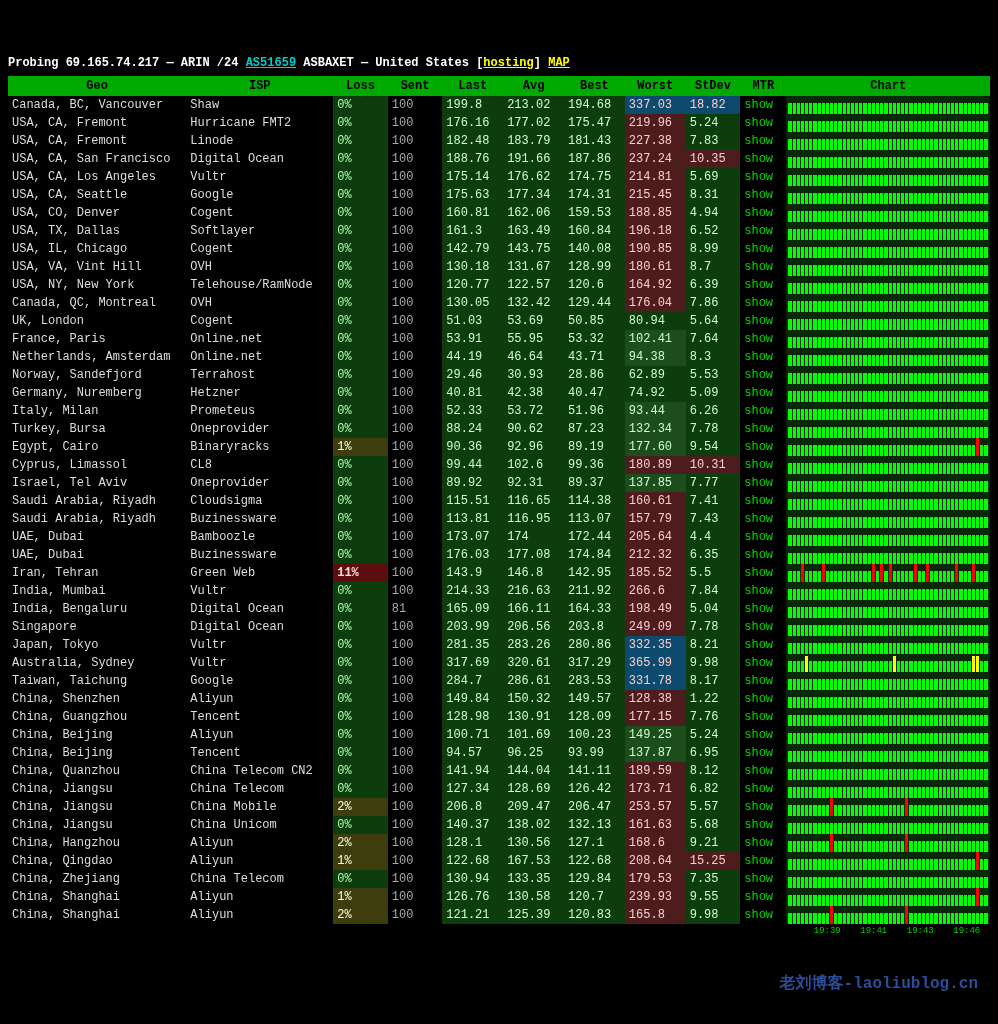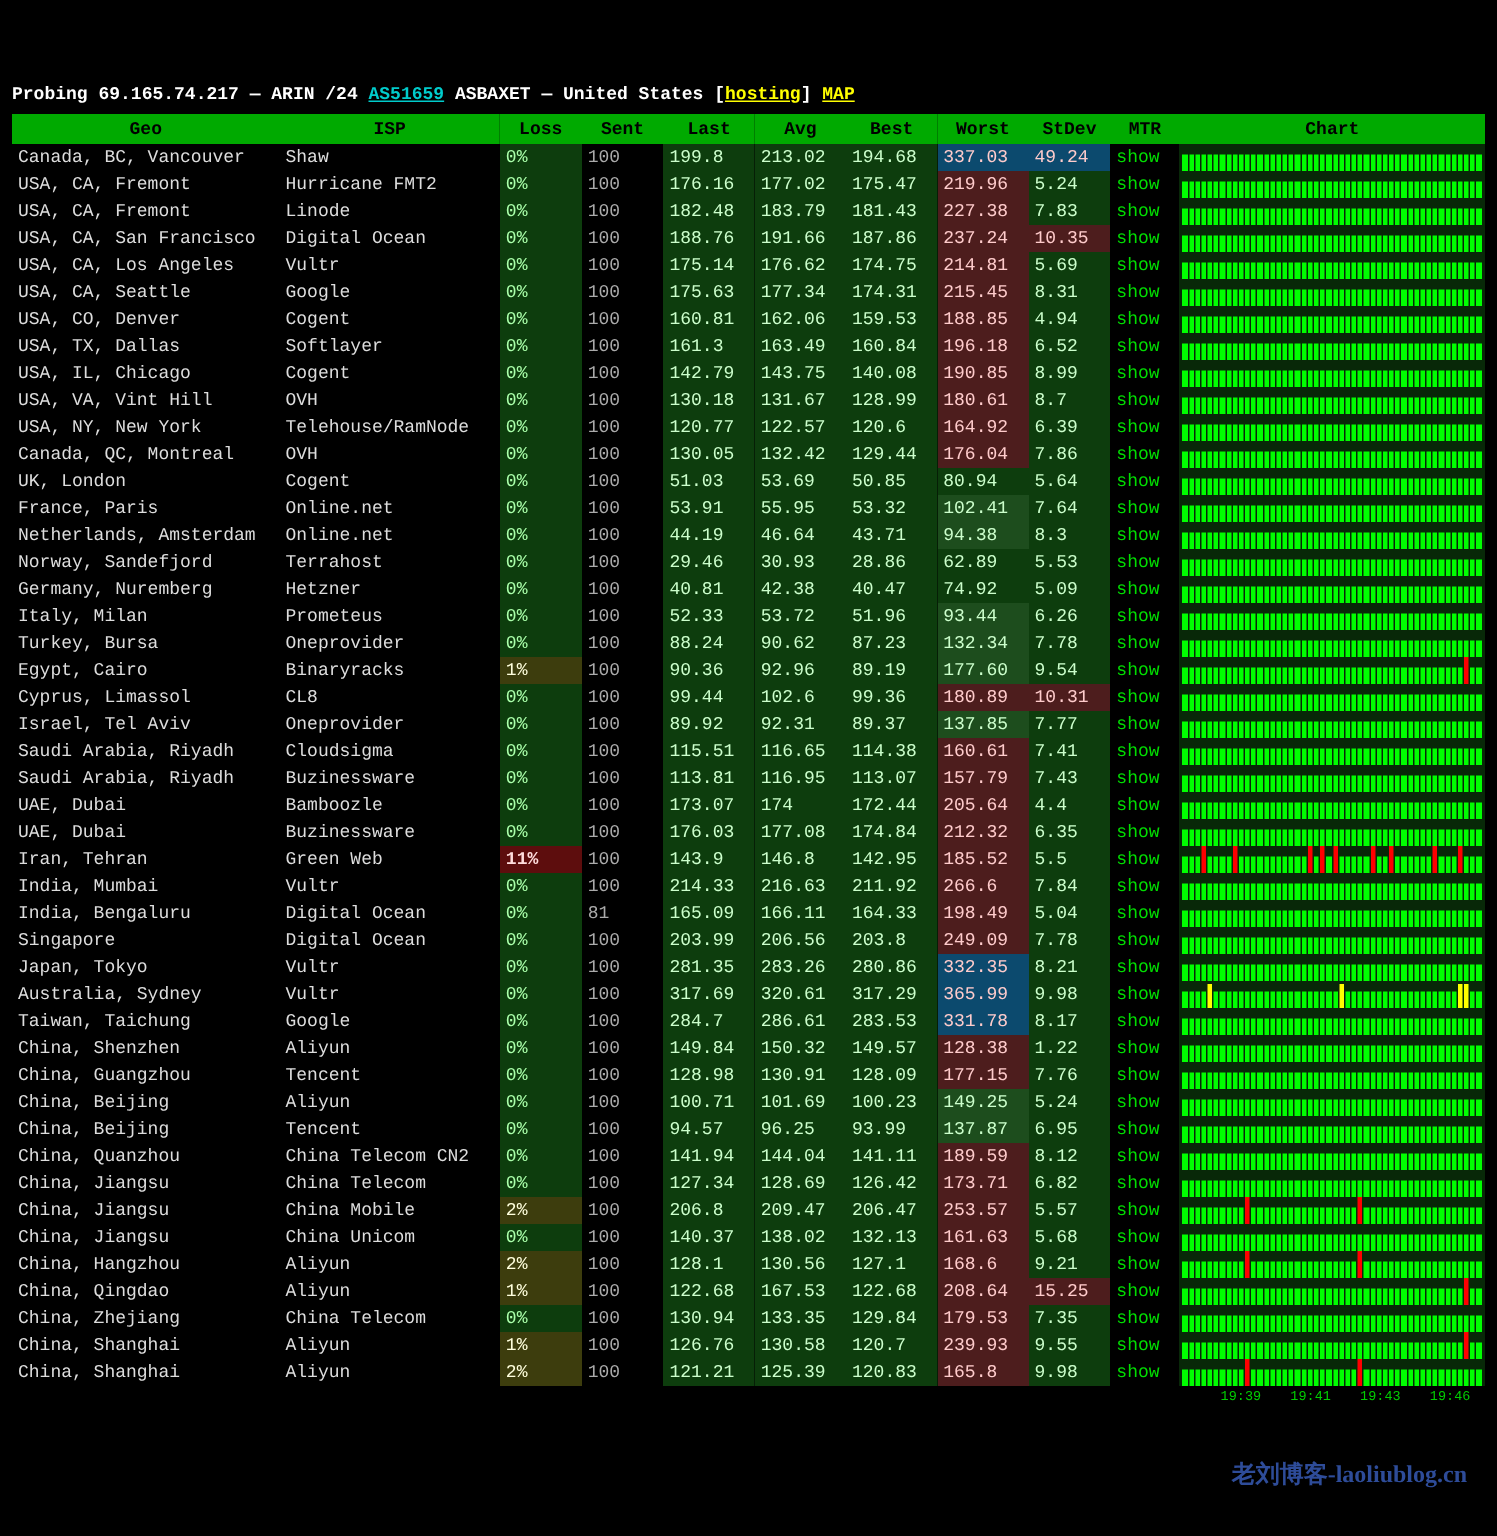--- a/index.html
+++ b/index.html
@@ -82,21 +82,21 @@
 .bar.spike { background: #f00; height: 100%; }
 .bar.yspike { background: #ff0; height: 90%; }
 
 .watermark {
   position: absolute;
   right: 20px;
   bottom: 30px;
   color: #35a;
   font-size: 16px;
   font-weight: bold;
-  font-family: Liberation Serif, serif;
+  font-family: Liberation Mono, monospace;
   opacity: 0.9;
   text-align: center;
 }
 .timeline {
   display: flex;
   justify-content: space-around;
   color: #0c0;
   font-size: 9px;
   margin-top: 2px;
   padding-left: 796px;
@@ -137,21 +137,21 @@
   <tbody id="tbody">
       <tr>
         <td class="geo">Canada, BC, Vancouver</td>
         <td class="isp">Shaw</td>
         <td class="loss-0">0%</td>
         <td class="sent">100</td>
         <td class="val-g1">199.8</td>
         <td class="val-g1">213.02</td>
         <td class="val-g1">194.68</td>
         <td class="val-r2">337.03</td>
-        <td class="val-r2">49.24</td>
+        <td class="val-r2">18.82</td>
         <td class="show-link">show</td>
         <td class="chart-cell">
           <div class="chart-bar">
             <div class="bar"></div>
             <div class="bar"></div>
             <div class="bar"></div>
             <div class="bar"></div>
             <div class="bar"></div>
             <div class="bar"></div>
             <div class="bar"></div>

